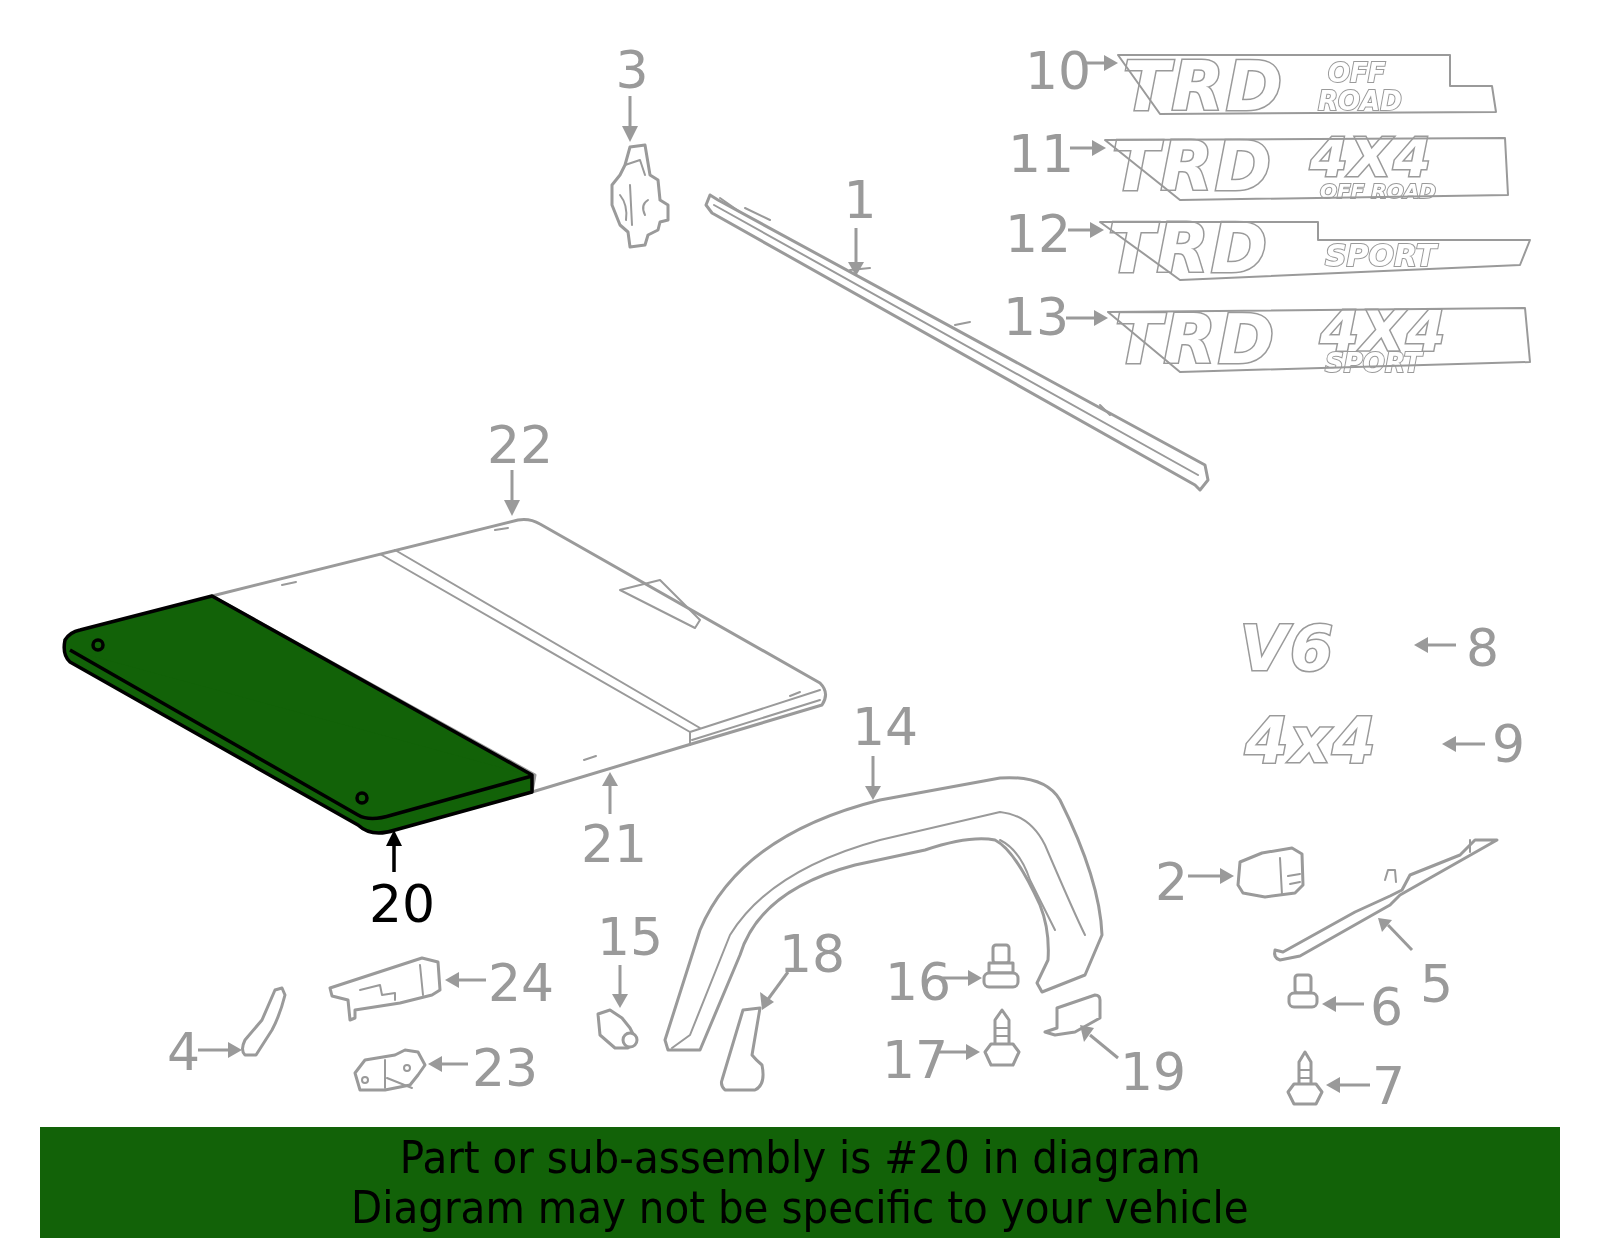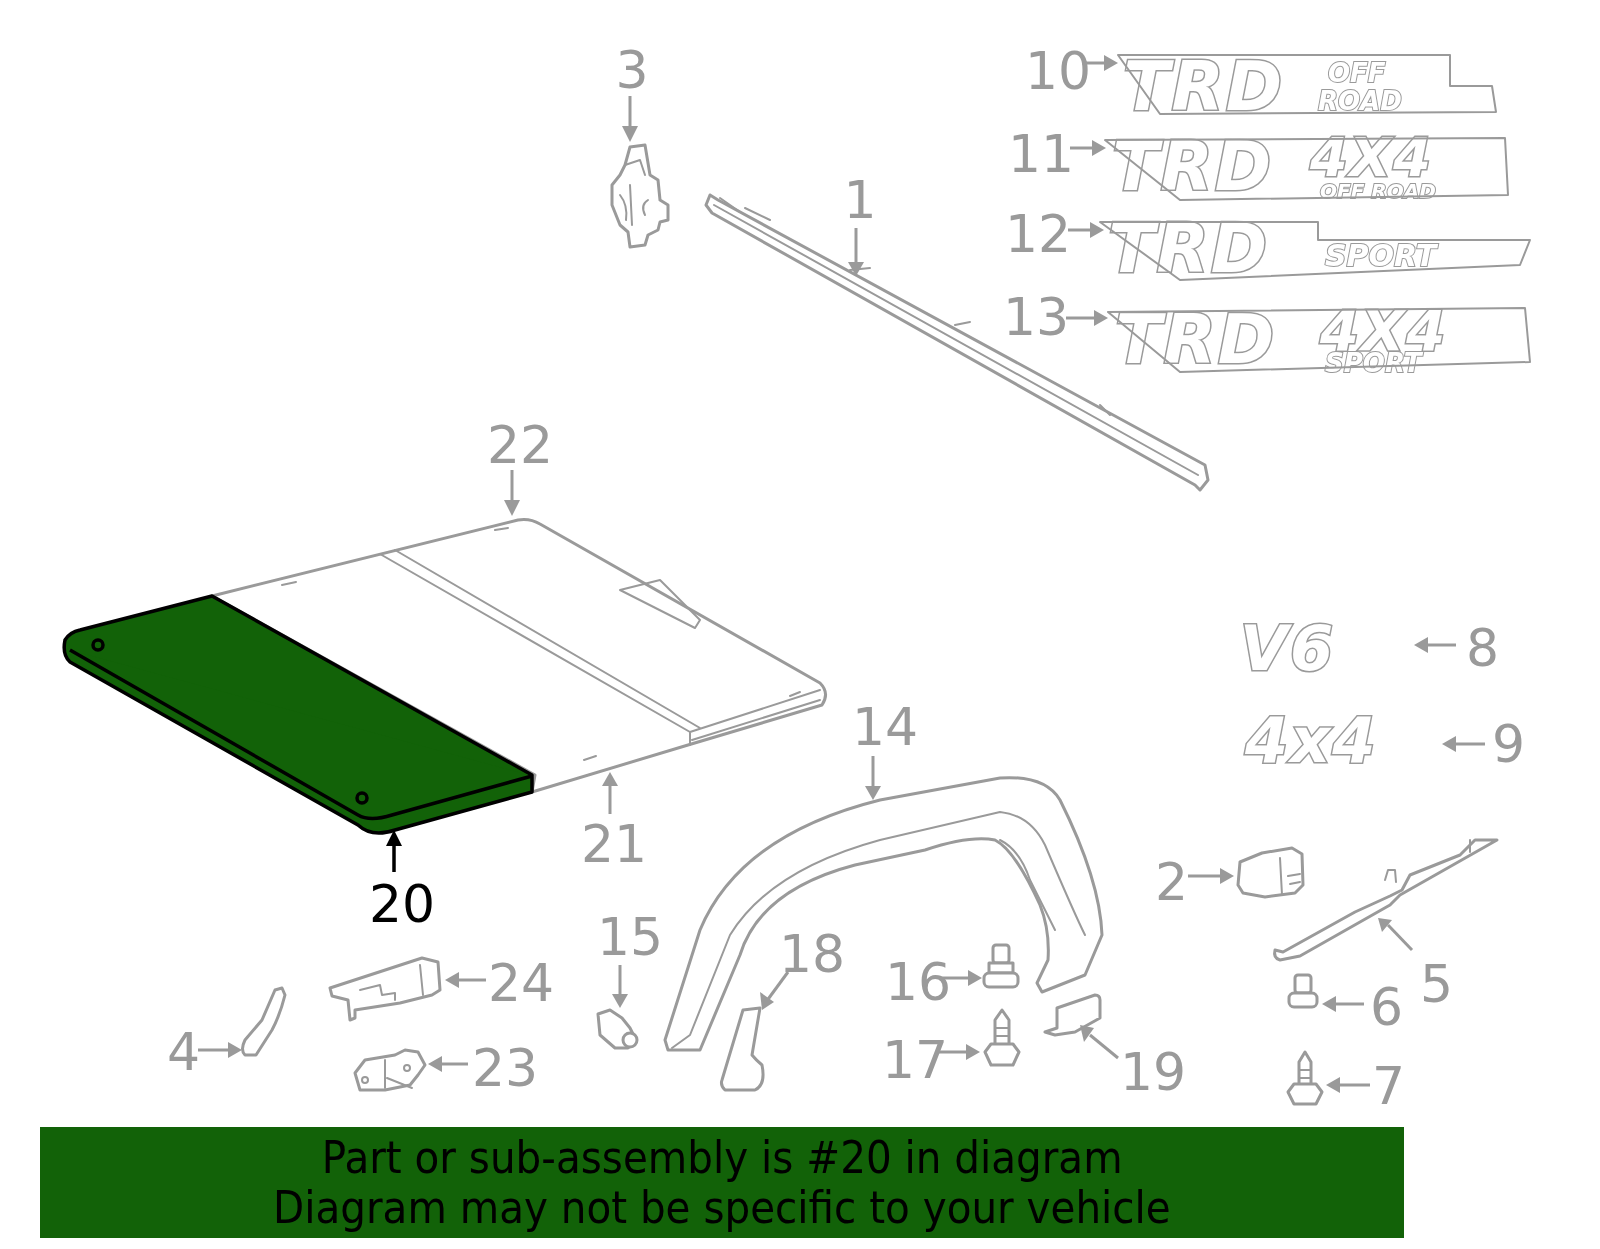--- a/index.html
+++ b/index.html
@@ -78,21 +78,21 @@
       stroke-width: 2;
       paint-order: stroke;
       font-family: "DejaVu Sans", sans-serif;
       font-weight: bold;
       font-style: italic;
     }
     #notice-banner {
       position: absolute;
       left: 40px;
       top: 1127px;
-      width: 1364px;
+      width: 1520px;
       height: 111px;
       background: #126208;
       display: flex;
       flex-direction: column;
       align-items: center;
       justify-content: center;
     }
     .notice-line {
       color: #000000;
       font-family: "DejaVu Sans", sans-serif;

